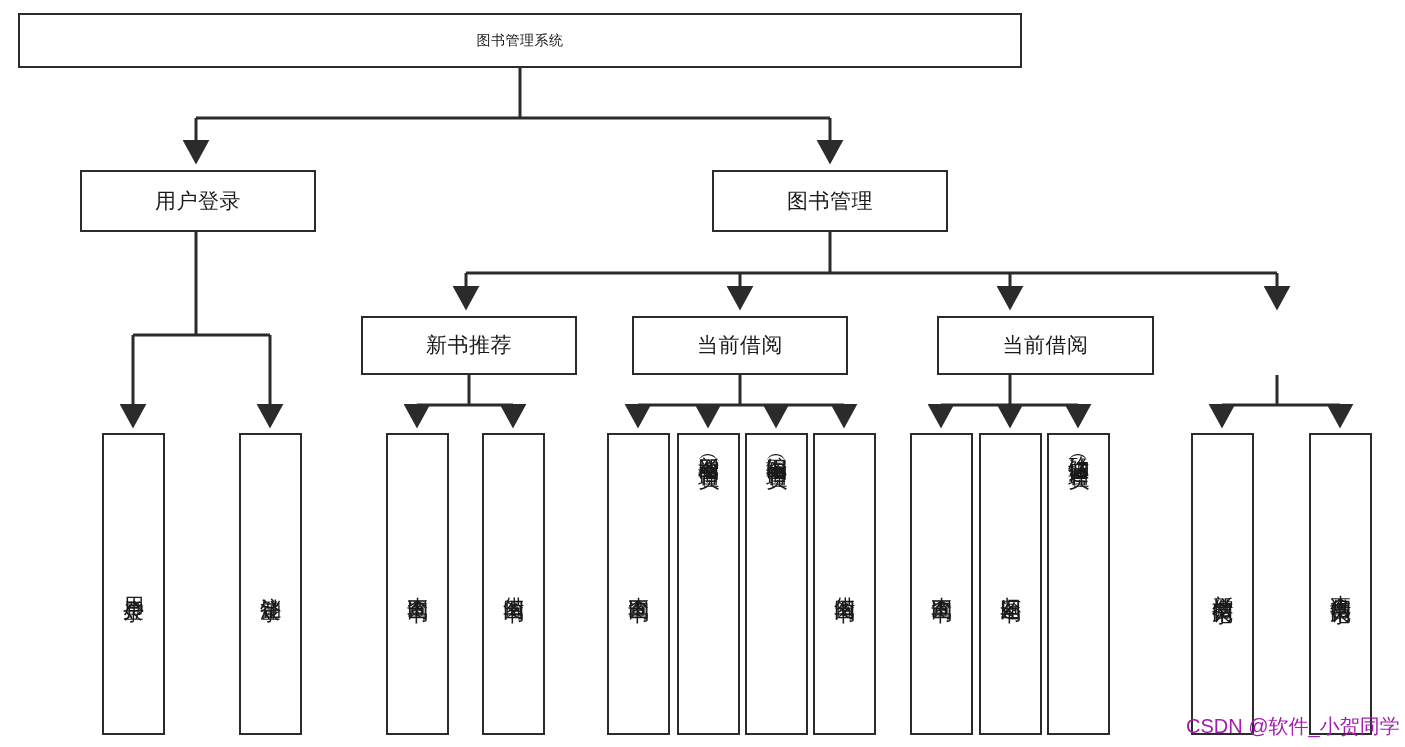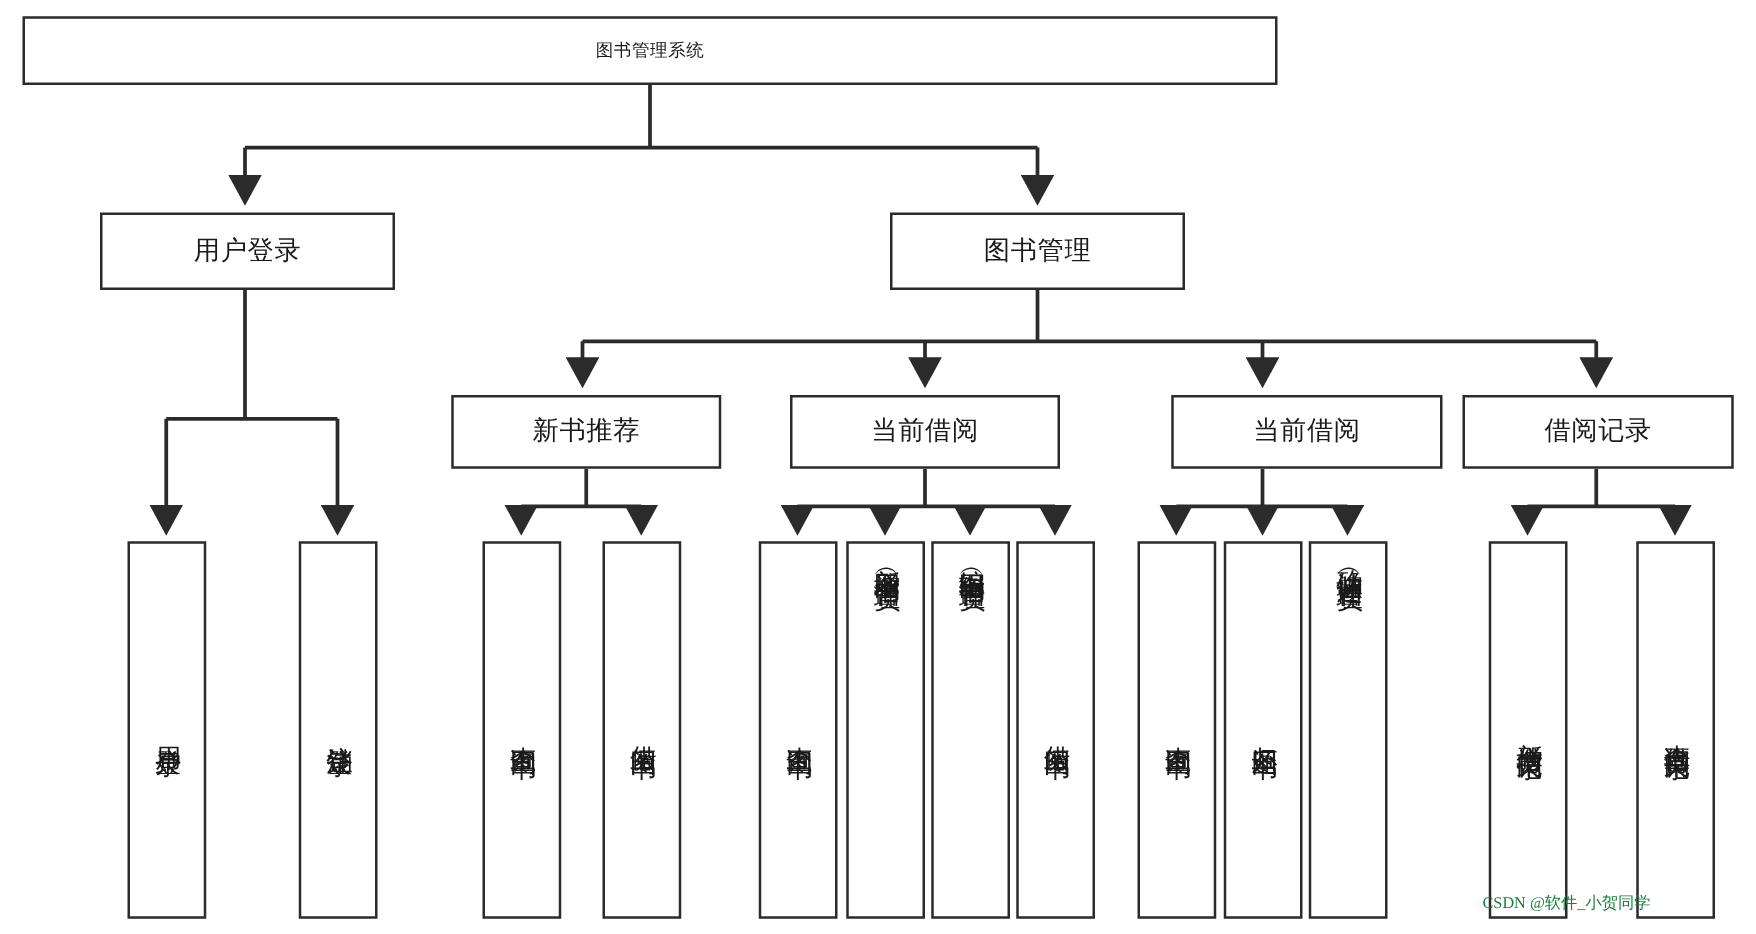--- a/index.html
+++ b/index.html
@@ -65,24 +65,24 @@
     white-space: pre;
   }
   .node.v.mid {
     align-items: center;
     padding-top: 0;
   }
   .watermark {
     position: absolute;
     left: 1186px;
     top: 713px;
-    font-size: 13px;
-    color: #15803d;
+    font-size: 20px;
+    color: #a21caf;
     white-space: nowrap;
-    font-family: Liberation Serif, serif;
+    font-family: Liberation Sans, sans-serif;
   }
 </style>
 </head>
 <body>
 
 <div id="canvas">
 
   <svg id="edges" viewBox="0 0 1405 747" width="1405" height="747" xmlns="http://www.w3.org/2000/svg">
     <defs>
       <marker id="arrow" viewBox="0 0 12 12" refX="9" refY="6" markerWidth="9" markerHeight="9" orient="auto-start-reverse">
@@ -147,23 +147,20 @@
 
   <div class="node h" style="left:712px; top:170px; width:236px; height:62px;">
     <span class="lbl">图书管理</span>
   </div>
   <div class="node h" style="left:632px; top:316px; width:216px; height:59px;">
     <span class="lbl">当前借阅</span>
   </div>
   <div class="node h" style="left:901px; top:316px; width:217px; height:59px;margin-left:36px;">
     <span class="lbl">当前借阅</span>
   </div>
-  <div class="node h" style="left:1170px; top:316px; width:217px; height:59px;">
-    <span class="lbl">借阅记录</span>
-  </div>
 
   <div class="node v mid" style="left:102px; top:433px; width:63px; height:302px;">
     <span class="lbl">用户登录</span>
   </div>
   <div class="node v mid" style="left:239px; top:433px; width:63px; height:302px;">
     <span class="lbl">注销登录</span>
   </div>
 
   <div class="node v mid" style="left:386px; top:433px; width:63px; height:302px;">
     <span class="lbl">查询图书</span>

